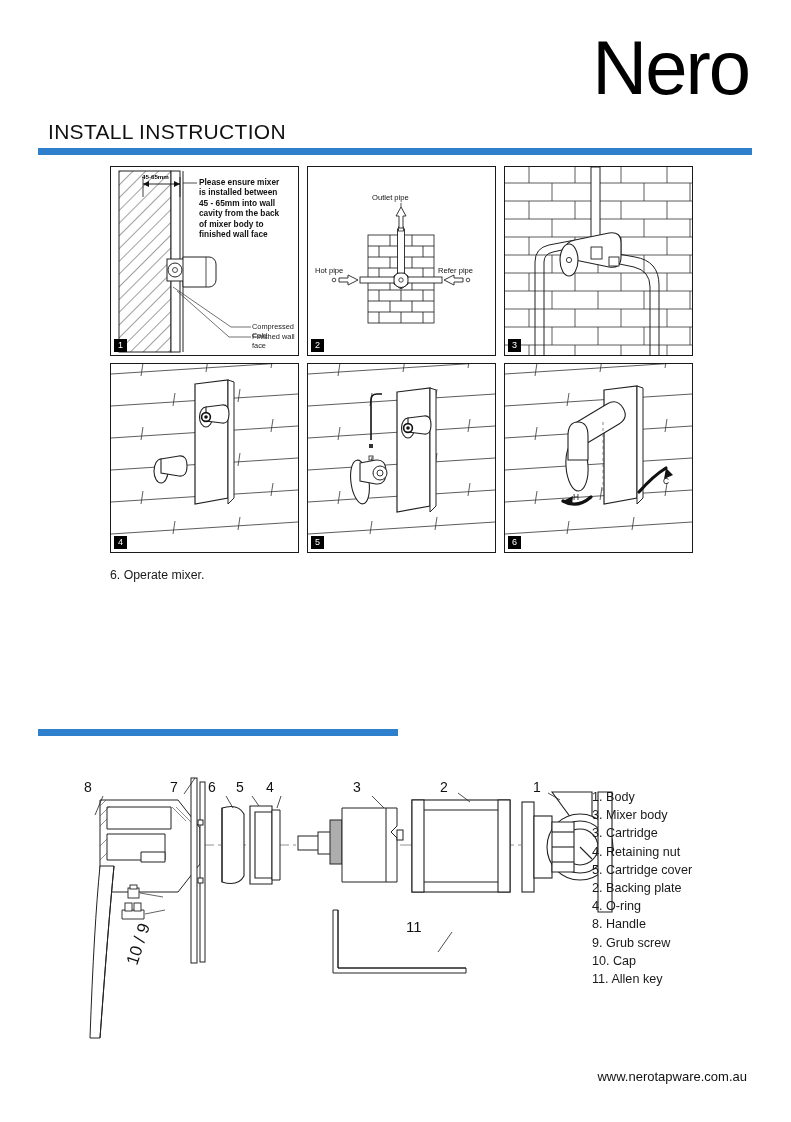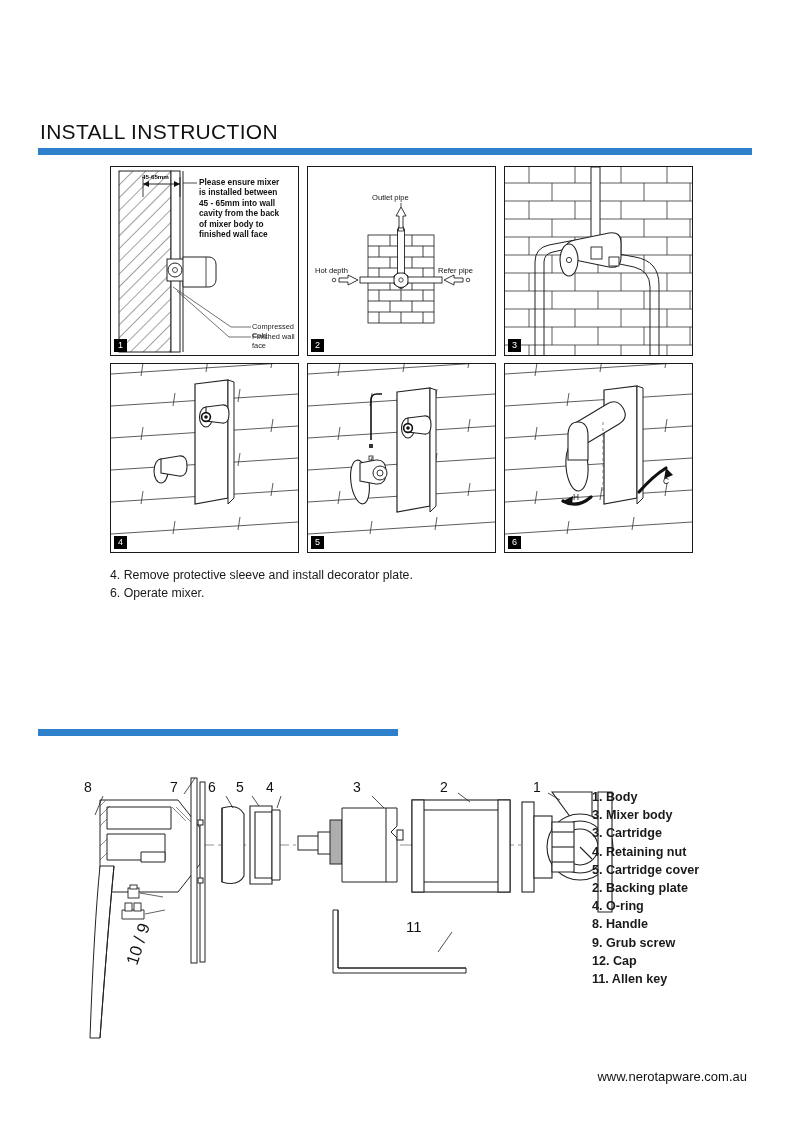--- a/index.html
+++ b/index.html
@@ -57,37 +57,38 @@
   .steps{
     position:absolute;left:110px;top:566px;width:578px;
     font-size:12.3px;line-height:18.4px;color:#1a1a1a;
   }
   .steps p{margin:0;}
 
   
   .exp-wrap{position:absolute;left:0;top:760px;width:791px;height:300px;}
   .parts{
     position:absolute;left:592px;top:788px;
-    font-size:12.6px;line-height:18.2px;color:#1a1a1a;font-weight:bold;
+    font-size:12.6px;line-height:18.2px;color:#1a1a1a;
   }
   .parts div{white-space:nowrap;}
 
   .footer{
     position:absolute;right:44px;bottom:38px;
     font-size:13px;color:#111;
   }
   text{font-family:"Liberation Sans", sans-serif;}
 </style>
 </head>
 <body>
 
 <div class="page">
 
-
-  <div class="sec-title" style="top:120px;">INSTALL INSTRUCTION</div>
+  <div class="brand">Nero</div>
+
+  <div class="sec-title" style="top:120px;margin-left:8px;">INSTALL INSTRUCTION</div>
   <div class="sec-rule" style="top:148px;width:714px;"></div>
 
   <div class="panels">
 
     <div class="prow">
 
       <div class="panel">
         <svg width="187" height="188" viewBox="0 0 187 188">
           <defs>
             <pattern id="hatch45" width="9" height="9" patternTransform="rotate(45)" patternUnits="userSpaceOnUse">
@@ -183,21 +184,21 @@
 
           <path d="M50,113 l-10,-5 v3 h-9 v4 h9 v3 z" fill="#fff" stroke="#222" stroke-width="0.9"></path>
 
           <path d="M136,113 l10,-5 v3 h9 v4 h-9 v3 z" fill="#fff" stroke="#222" stroke-width="0.9"></path>
           <circle cx="26" cy="113" r="1.8" fill="none" stroke="#222" stroke-width="0.8"></circle>
           <circle cx="160" cy="113" r="1.8" fill="none" stroke="#222" stroke-width="0.8"></circle>
 
           <line x1="93" y1="40" x2="93" y2="36" stroke="#222" stroke-width="0.8"></line>
         </svg>
         <div style="position:absolute;left:64px;top:26px;font-size:7.6px;color:#111;">Outlet pipe</div>
-        <div style="position:absolute;left:7px;top:99px;font-size:7.6px;color:#111;">Hot depth</div>
+        <div style="position:absolute;left:7px;top:99px;font-size:7.6px;color:#111;">Hot pipe</div>
         <div style="position:absolute;left:130px;top:99px;font-size:7.6px;color:#111;">Refer pipe</div>
         <span class="badge">2</span>
       </div>
 
       <div class="panel">
         <svg width="187" height="188" viewBox="0 0 187 188">
           <g stroke="#333" stroke-width="0.8" fill="none">
             <line x1="0" y1="16" x2="187" y2="16"></line>
               <line x1="0" y1="34" x2="187" y2="34"></line>
             <line x1="0" y1="52" x2="187" y2="52"></line>
@@ -410,21 +411,20 @@
           <path d="M161,104 l-2,11 l9,-4 z" fill="#111"></path>
         </svg>
         <div style="position:absolute;left:68px;top:128px;font-size:8.4px;color:#111;">H</div>
         <div style="position:absolute;left:158px;top:112px;font-size:8.4px;color:#111;">C</div>
         <span class="badge">6</span>
       </div>
     </div>
   </div>
 
   <div class="steps">
-    <p>4. Remove protective sleeve and install decorator plate.</p>
     <p>6. Operate mixer.</p>
   </div>
 
   <div class="sec-rule" style="top:729px;width:360px;"></div>
 
   <div class="exp-wrap">
     <svg width="791" height="300" viewBox="0 0 791 300">
 
       <line x1="150" y1="85" x2="545" y2="85" stroke="#666" stroke-width="0.7" stroke-dasharray="14,4,3,4"></line>
 
@@ -554,19 +554,19 @@
   <div class="parts">
     <div>1. Body</div>
     <div>3. Mixer body</div>
     <div>3. Cartridge</div>
     <div>4. Retaining nut</div>
     <div>5. Cartridge cover</div>
     <div>2. Backing plate</div>
     <div>4. O-ring</div>
     <div>8. Handle</div>
     <div>9. Grub screw</div>
-    <div>12. Cap</div>
+    <div>10. Cap</div>
     <div>11. Allen key</div>
   </div>
 
   <div class="footer">www.nerotapware.com.au</div>
 
 </div>
 
 </body></html>

